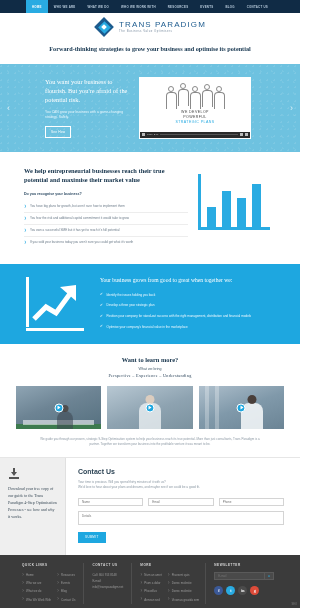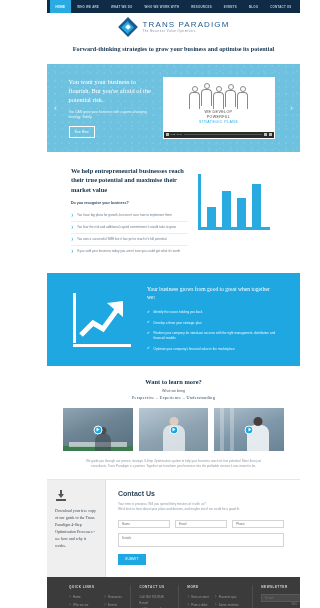--- a/index.html
+++ b/index.html
@@ -3,21 +3,21 @@
 <meta charset="utf-8">
 <style>
   * { box-sizing: border-box; margin: 0; padding: 0; }
   html, body { width: 300px; height: 608px; overflow: hidden; }
   body {
     font-family: "Liberation Sans", sans-serif;
     background: #ffffff;
     font-size: 4px;
     color: #333;
   }
-  .page { width: 300px; height: 608px; position: relative; overflow: hidden; padding-left: 47px; }
+  .page { width: 300px; height: 608px; position: relative; overflow: hidden; }
 
   
   .topnav {
     height: 13px; background: #102b45; display: flex;
     align-items: stretch; justify-content: center;
   }
   .nav-item {
     display: flex; align-items: center; padding: 0 6px;
     color: #b9ccdd; font-size: 2.9px; letter-spacing: .25px;
     font-weight: bold; white-space: nowrap; cursor: pointer;

